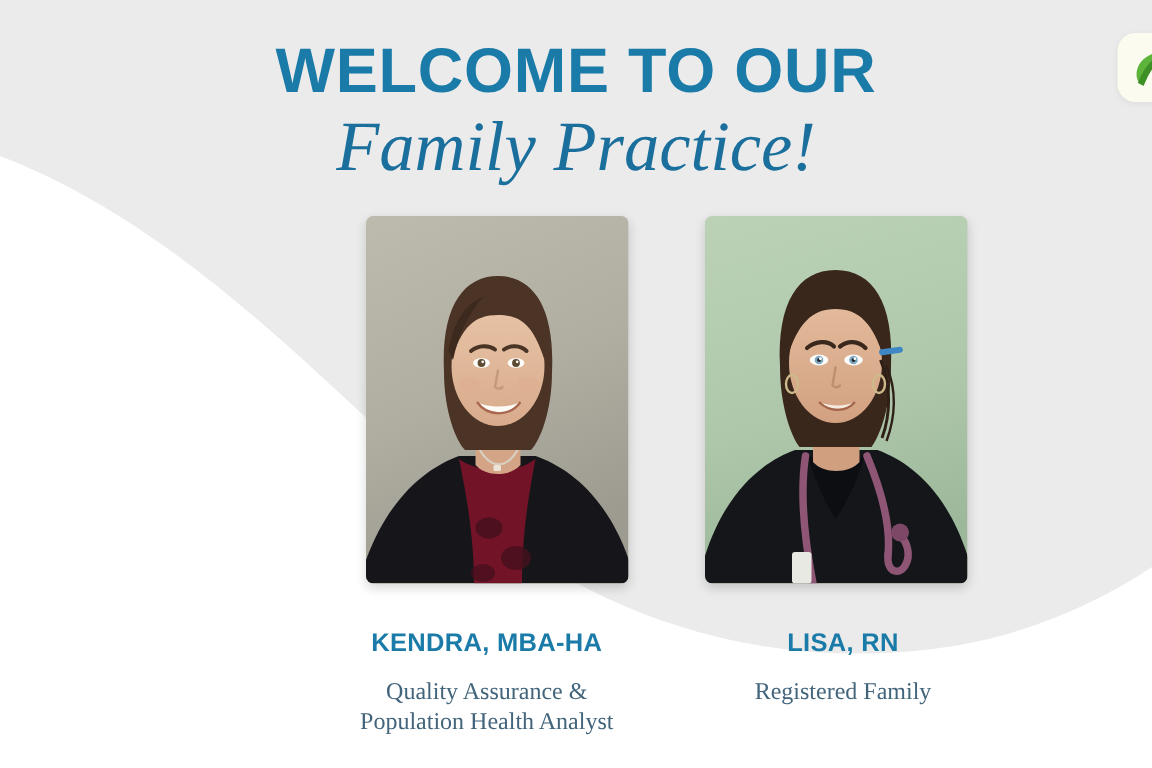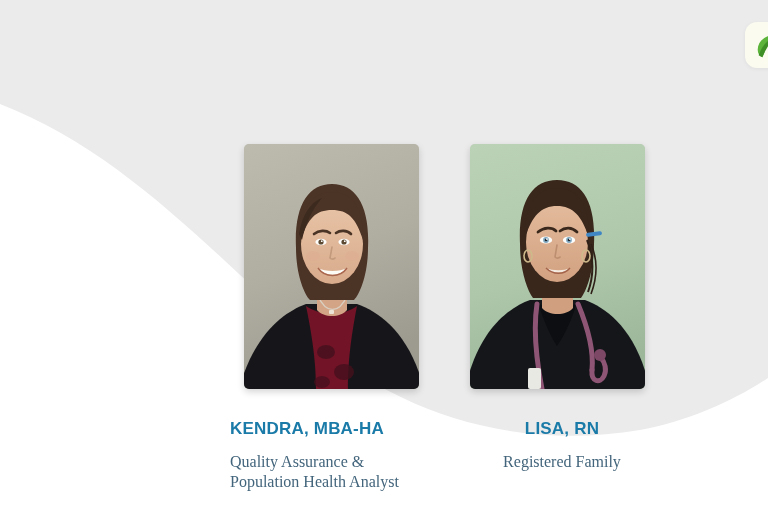--- a/index.html
+++ b/index.html
@@ -97,21 +97,21 @@
   .staff-role {
     margin-top:13px;
     font-family:"Liberation Serif", serif;
     font-size:16px;
     line-height:1.28;
     color:#43657c;
     white-space:pre-line;
   }
 
   .card-kendra .staff-name,
-  .card-kendra .staff-role { text-align:left; margin-left:-14px; }
+  .card-kendra .staff-role { text-align:center; margin-left:-14px; }
   .card-lisa   .staff-name,
   .card-lisa   .staff-role { text-align:center; margin-left:9px; }
 </style>
 </head>
 <body>
 
 <div id="stage">
 
   <svg id="bg-swoosh" viewBox="0 0 768 512" preserveAspectRatio="none">
     <rect x="0" y="0" width="768" height="512" fill="#ebebeb"></rect>
@@ -123,20 +123,24 @@
   </svg>
 
   <div id="brand-logo">
     <svg viewBox="0 0 32 32">
       <path d="M27,4 C13,5 5,12 5,21 C5,25 7,28 10,29 L13,22 L9,27
                C9,19 16,9 27,4 Z" fill="#5cb43a"></path>
       <path d="M27,4 C20,11 14,19 10,29 L6,27 C10,16 17,8 27,4 Z" fill="#3f8f27"></path>
     </svg>
   </div>
 
+  <div id="heading">
+    <div id="title-line-1">WELCOME TO OUR</div>
+    <div id="title-line-2">Family Practice!</div>
+  </div>
 
   <div id="staff-row">
 
     <div class="staff-card card-kendra">
       <div class="photo-frame">
         <svg viewBox="0 0 175 245" preserveAspectRatio="none">
           <defs>
             <linearGradient id="kbg" x1="0" y1="0" x2="0.3" y2="1">
               <stop offset="0" stop-color="#bdbbae"></stop>
               <stop offset="0.55" stop-color="#b0aea1"></stop>

